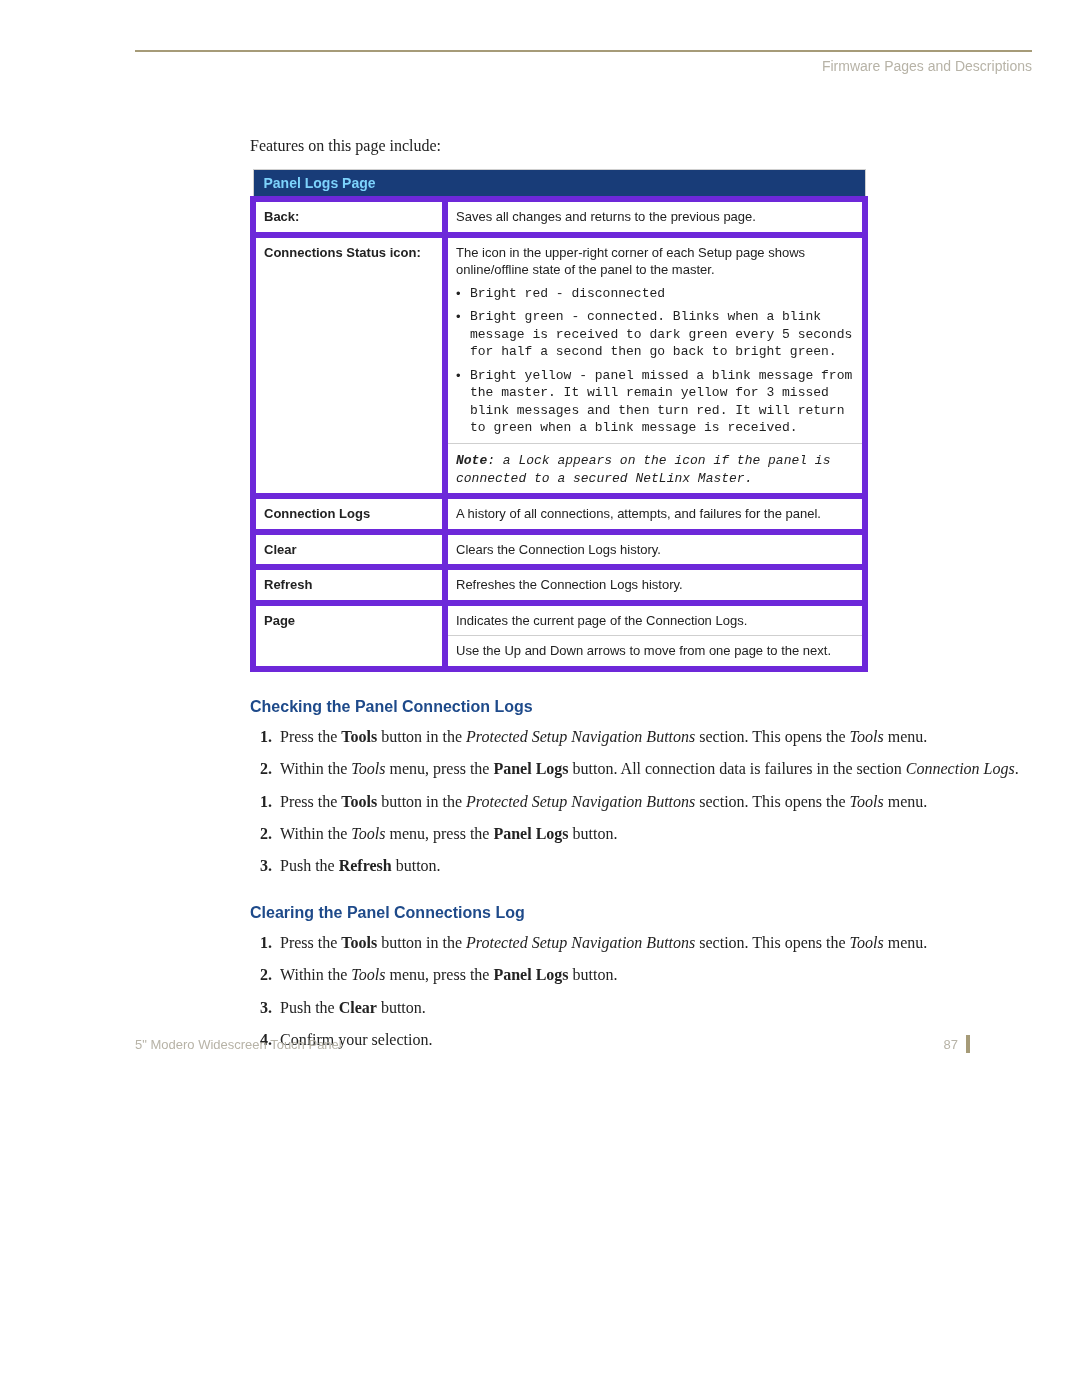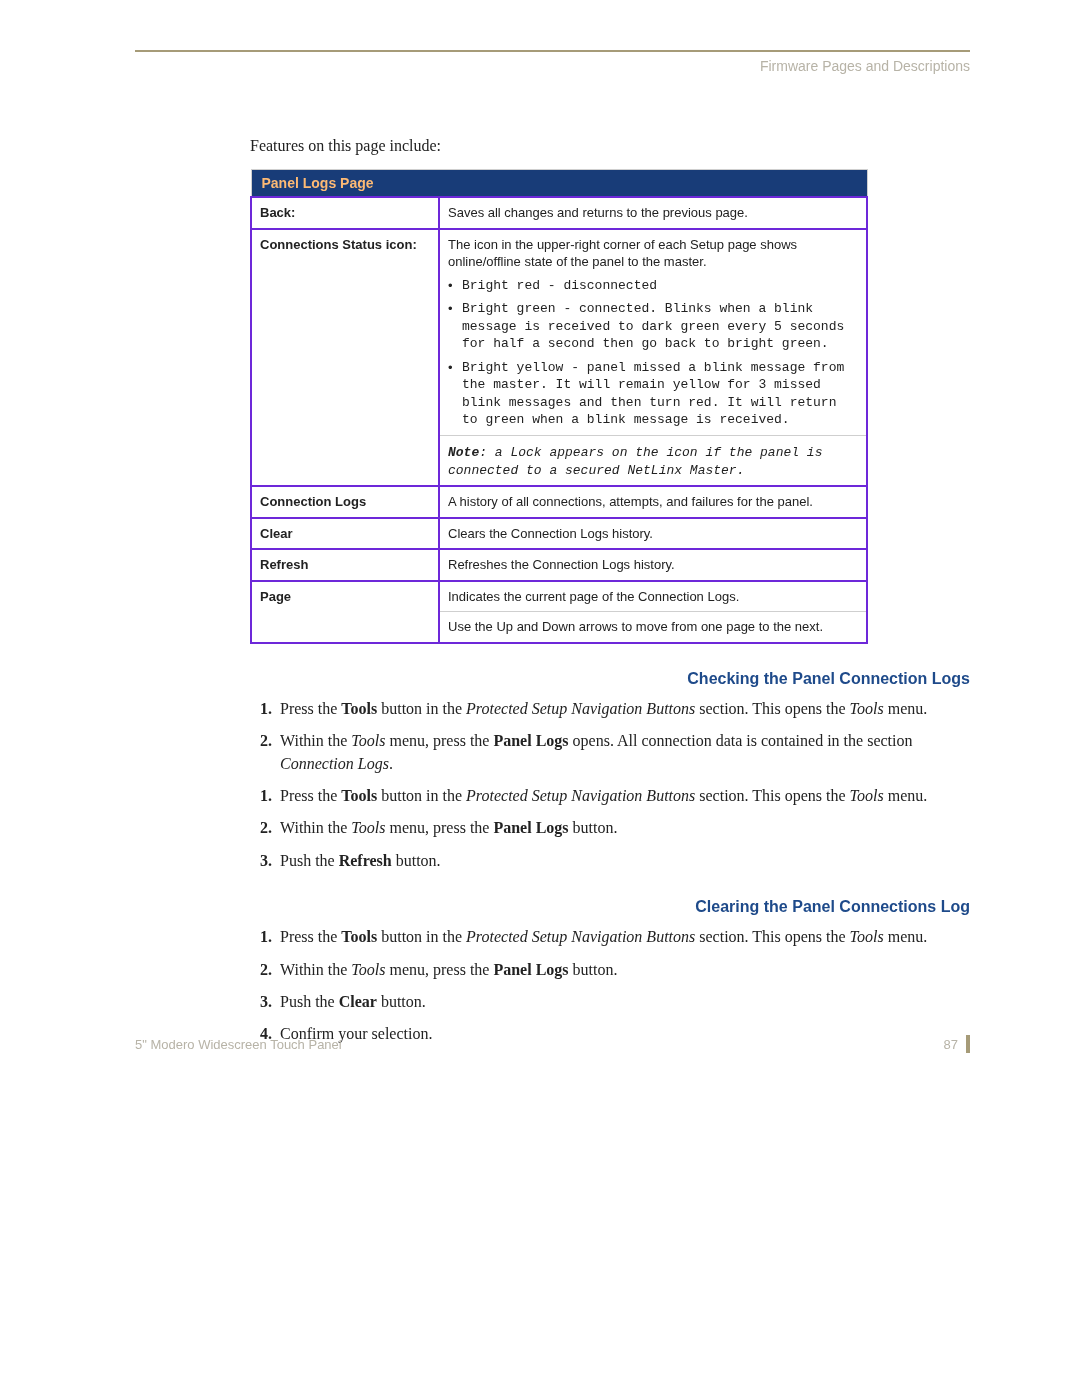--- a/index.html
+++ b/index.html
@@ -7,21 +7,21 @@
     padding: 0;
     background: #ffffff;
     width: 1080px;
     color: #000;
     font-family: "Times New Roman", Times, serif;
   }
   .page {
     box-sizing: border-box;
     width: 1080px;
     height: 1087px;
-    padding: 50px 110px 30px 135px;
+    padding: 50px 48px 30px 135px;
     position: relative;
   }
   .header-rule-wrap {
     position: relative;
     height: 28px;
   }
   .header-rule {
     border-top: 2px solid #a69b78;
   }
   .header-label {
@@ -44,30 +44,30 @@
   }
   table.panel-table {
     width: 618px;
     border-collapse: collapse;
     font-family: Arial, Helvetica, sans-serif;
     font-size: 13px;
     color: #222;
   }
   table.panel-table th.title-row {
     background: #183c78;
-    color: #fdba74;
+    color: #7dd3fc;
     text-align: left;
     font-family: "Segoe UI", "Helvetica Neue", Arial, sans-serif;
     font-weight: 600;
     font-size: 14px;
     padding: 5px 10px;
     border: 1px solid #cfcfcf;
   }
   table.panel-table td {
-    border: 2px solid #6d28d9;
+    border: 6px solid #6d28d9;
     vertical-align: top;
     padding: 6px 8px;
     line-height: 1.35;
   }
   table.panel-table td.label {
     width: 170px;
     font-weight: bold;
   }
   .bullet-item {
     display: flex;
@@ -88,21 +88,20 @@
   }
   .note-line .note-label {
     font-weight: bold;
   }
   h3.section-h {
     font-family: "Segoe UI", "Helvetica Neue", Arial, sans-serif;
     color: #1e4a8a;
     font-weight: 600;
     font-size: 16px;
     margin: 26px 0 10px 0;
-    text-align: right;
   }
   ol.steps {
     margin: 0;
     padding: 0 0 0 26px;
     font-family: "Times New Roman", Times, serif;
     font-size: 16px;
     color: #222;
   }
   ol.steps > li {
     margin: 0 0 10px 0;
@@ -209,21 +208,21 @@
           <div>Use the Up and Down arrows to move from one page to the next.</div>
         </td>
       </tr>
     </tbody>
       </table>
 
     <div id="sections">
         <h3 class="section-h">Checking the Panel Connection Logs</h3>
         <ol class="steps">
           <li><span>Press the </span><span class="b">Tools</span><span> button in the </span><span class="i">Protected Setup Navigation Buttons</span><span> section. This opens the </span><span class="i">Tools</span><span> menu.</span></li>
-          <li><span>Within the </span><span class="i">Tools</span><span> menu, press the </span><span class="b">Panel Logs</span><span> opens. All connection data is contained in the section </span><span class="i">Connection Logs</span><span>.</span></li>
+          <li><span>Within the </span><span class="i">Tools</span><span> menu, press the </span><span class="b">Panel Logs</span><span> button. All connection data is failures in the section </span><span class="i">Connection Logs</span><span>.</span></li>
         </ol>
         <ol class="steps">
           <li><span>Press the </span><span class="b">Tools</span><span> button in the </span><span class="i">Protected Setup Navigation Buttons</span><span> section. This opens the </span><span class="i">Tools</span><span> menu.</span></li>
           <li><span>Within the </span><span class="i">Tools</span><span> menu, press the </span><span class="b">Panel Logs</span><span> button.</span></li>
           <li><span>Push the </span><span class="b">Refresh</span><span> button.</span></li>
         </ol>
         <h3 class="section-h">Clearing the Panel Connections Log</h3>
         <ol class="steps">
           <li><span>Press the </span><span class="b">Tools</span><span> button in the </span><span class="i">Protected Setup Navigation Buttons</span><span> section. This opens the </span><span class="i">Tools</span><span> menu.</span></li>
           <li><span>Within the </span><span class="i">Tools</span><span> menu, press the </span><span class="b">Panel Logs</span><span> button.</span></li>

